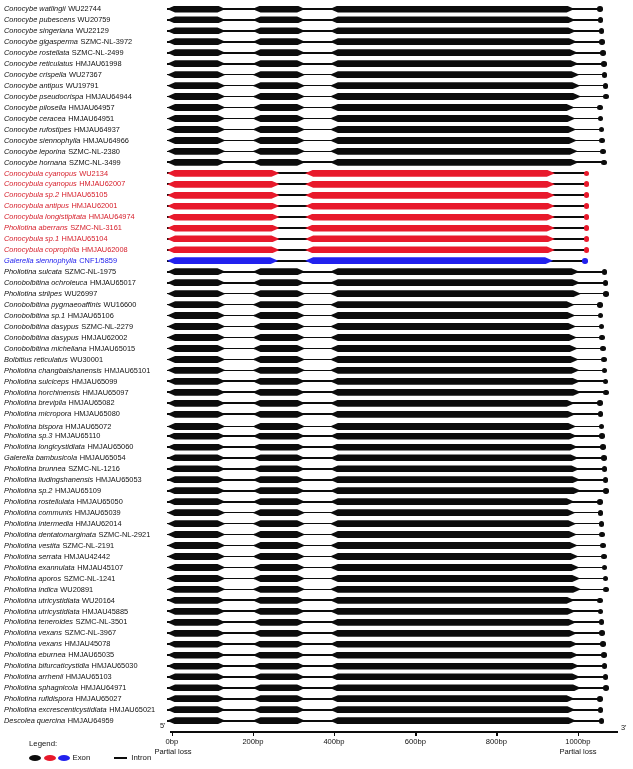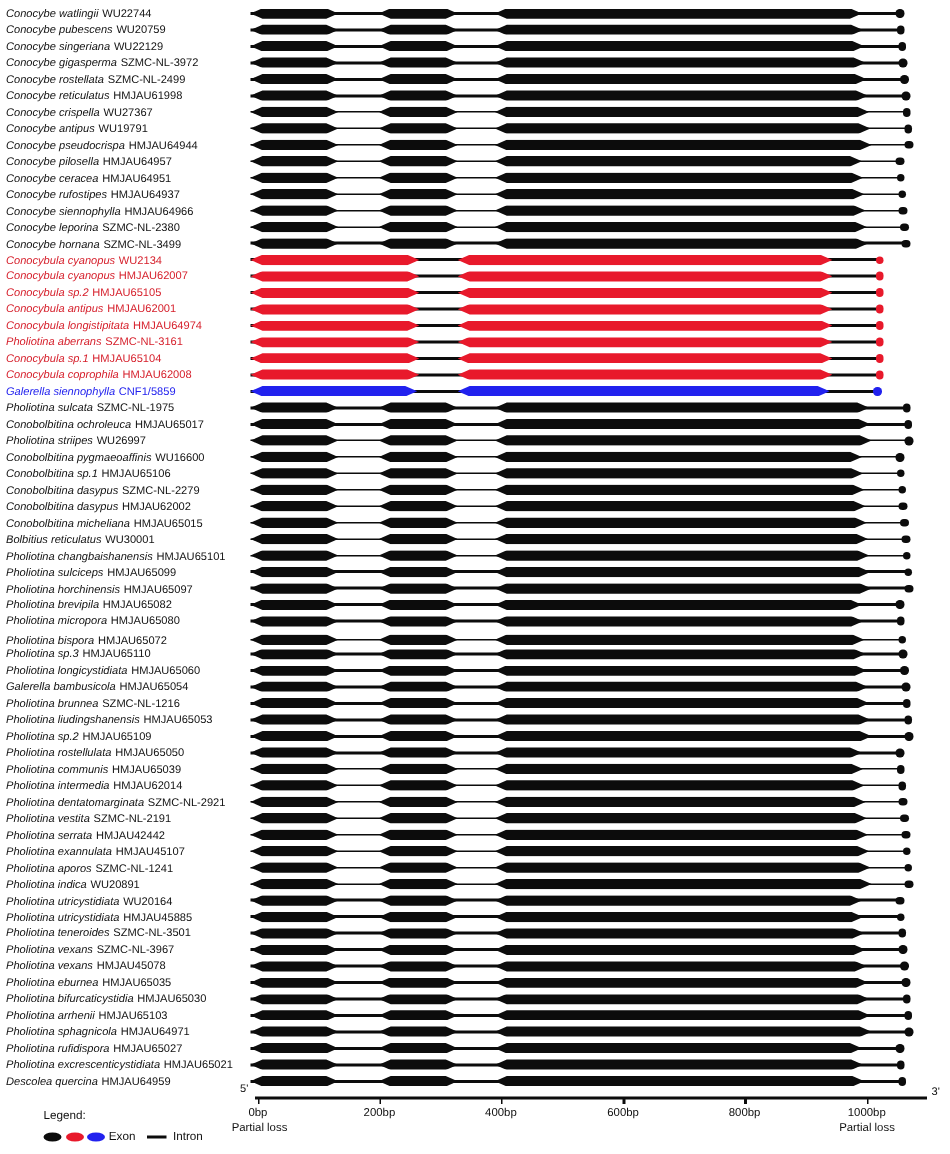--- a/index.html
+++ b/index.html
@@ -47,21 +47,21 @@
   }
   .prime{position:absolute;font-size:7.4px;color:#111;}
   .partial{
     position:absolute;top:747px;width:80px;margin-left:-40px;text-align:center;
     font-size:7.6px;color:#111;
   }
   
   #legend{position:absolute;left:29px;top:739px;font-size:7.8px;color:#111;}
   #legend .items{display:flex;align-items:center;margin-top:5px;}
   .leg-ellipse{width:12px;height:6px;border-radius:50%;margin-right:2.5px;}
-  .leg-text{margin-right:8px;}
+  .leg-text{margin-right:24px;}
   .leg-dash{width:13px;height:2px;background:#0c0c0c;margin-right:4px;}
   
   #watermark{
     position:absolute;left:413px;top:772px;display:flex;align-items:center;
     color:#b9b9b9;z-index:5;
   }
   #watermark .wm-text{font-size:18.5px;letter-spacing:0.5px;white-space:nowrap;}
   #watermark svg{margin-right:5px;opacity:0.85;}
 </style>
 </head>

